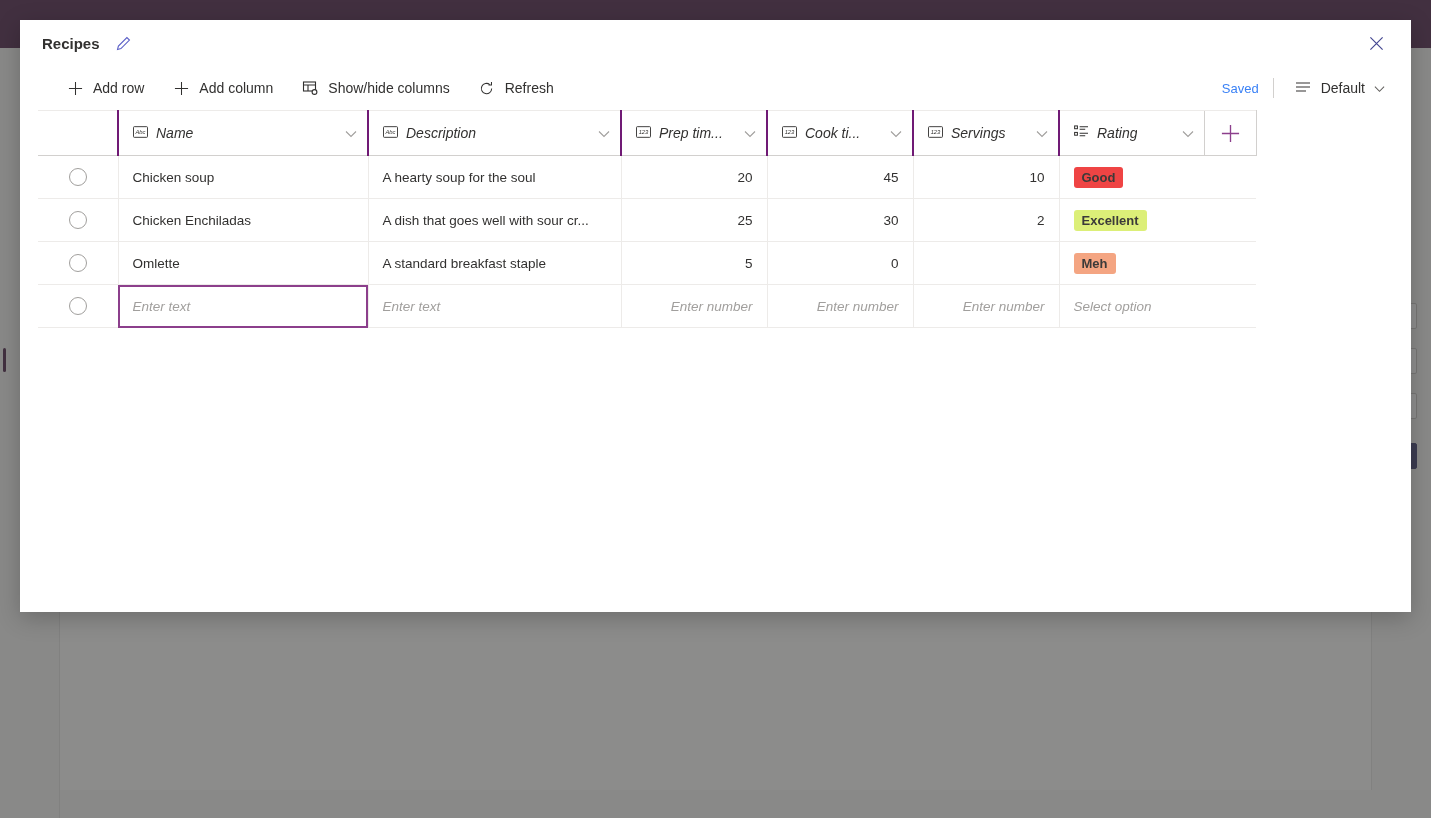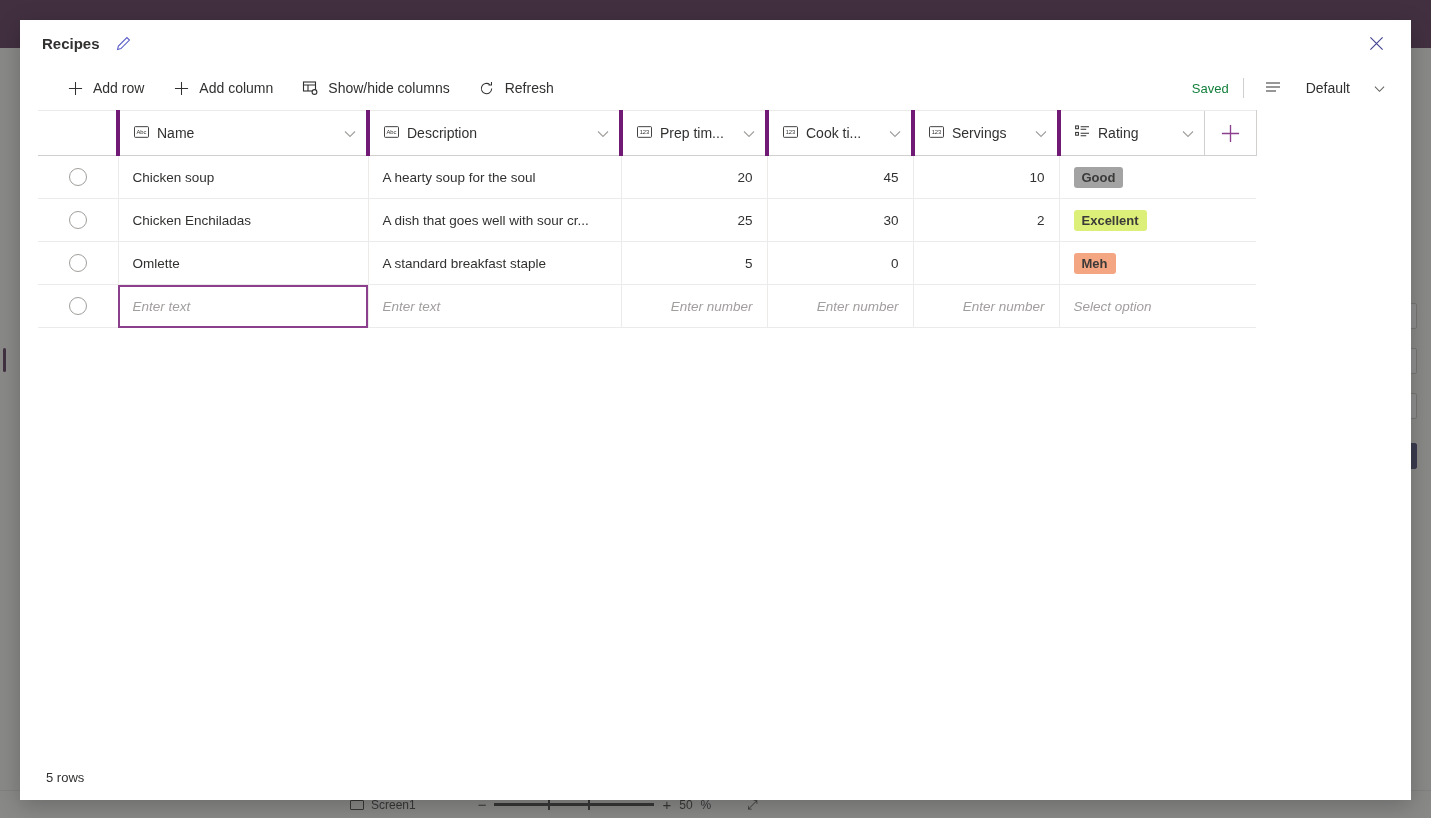--- a/index.html
+++ b/index.html
@@ -68,21 +68,21 @@
 
   
   #overlay-scrim {
     position: absolute; inset: 0;
     background: rgba(60, 60, 60, 0.58);
   }
 
   
   #modal {
     position: absolute; left: 20px; top: 20px;
-    width: 1391px; height: 780px;
+    width: 1391px; height: 592px;
     background: #ffffff;
     box-shadow: 0 6px 22px rgba(0,0,0,0.22);
     display: flex; flex-direction: column;
   }
 
   .modal-titlebar {
     height: 46px; flex: 0 0 46px;
     display: flex; align-items: center;
     padding: 0 20px 0 22px;
   }
@@ -114,26 +114,26 @@
     cursor: pointer; padding: 4px 2px;
   }
   .tb-icon {
     width: 18px; height: 18px;
     display: flex; align-items: center; justify-content: center;
     color: #323130;
   }
   .tb-right {
     margin-left: auto; display: flex; align-items: center; gap: 0;
   }
-  .saved-label { font-size: 13px; color: #15803d; }
+  .saved-label { font-size: 13px; color: #3b82f6; }
   .tb-divider {
     width: 1px; height: 20px; background: #d2d0ce; margin: 0 14px;
   }
   .view-picker {
-    display: flex; align-items: center; gap: 24px;
+    display: flex; align-items: center; gap: 9px;
     font-size: 14px; color: #323130; cursor: pointer; padding: 4px 6px;
   }
 
   
   .grid-wrap { flex: 1; position: relative; overflow: hidden; }
   table.grid {
     border-collapse: collapse;
     table-layout: fixed;
     margin-left: 18px;
     font-size: 13.5px;
@@ -162,21 +162,21 @@
     display: flex; align-items: center; gap: 8px;
     padding: 0 10px 0 14px; height: 100%;
     cursor: pointer;
   }
   .th-label {
     font-size: 14px; color: #323130;
     white-space: nowrap; overflow: hidden;
   }
   .th-chev { margin-left: auto; color: #a19f9d; flex: 0 0 auto; }
   .vline { border-left: 1px solid #edebe9; margin-left: 13px; }
-  .vline-head { border-left: 4px solid #701a75; }
+  .vline-head { border-left: 2px solid #701a75; font-style: italic; }
 
   .cell {
     display: flex; align-items: center;
     padding: 0 14px; height: 100%;
     color: #323130;
   }
   .cell.num { justify-content: flex-end; }
   .cell.placeholder { color: #a19f9d; font-style: italic; }
 
   .row-select {
@@ -237,37 +237,20 @@
   <div class="bg-canvas"></div>
 
   <div class="bg-rightpanel">
     <div class="rp-box" style="top:205px; border:none; background:transparent;">•</div>
     <div class="rp-box" style="top:255px"></div>
     <div class="rp-box" style="top:300px">✎</div>
     <div class="rp-box" style="top:345px">✎</div>
     <div class="rp-box accent" style="top:395px"></div>
   </div>
 
-  <div class="bg-statusbar">
-    <div class="sb-screen">
-      <span class="sb-rect"></span>
-      <span>Screen1</span>
-    </div>
-    <div class="sb-zoom">
-      <span class="zoom-minus">−</span>
-      <span class="zoom-track">
-        <span class="zoom-tick" style="left:54px"></span>
-        <span class="zoom-tick" style="left:94px"></span>
-      </span>
-      <span class="zoom-plus">+</span>
-      <span>50</span>
-      <span>%</span>
-    </div>
-    <span class="sb-fit">⤢</span>
-  </div>
 </div>
 
 <div id="overlay-scrim"></div>
 
 <div id="modal">
 
   <div class="modal-titlebar">
     <span class="modal-title">Recipes</span>
     <span class="title-edit-icon">
       <svg width="17" height="17" viewBox="0 0 20 20" fill="none" stroke="#5b5fc7" stroke-width="1.3">
@@ -476,21 +459,21 @@
               <div class="cell num">20</div>
             </td>
           <td class="vline">
               <div class="cell num">45</div>
             </td>
           <td class="vline">
               <div class="cell num">10</div>
             </td>
           <td class="vline">
               <div class="cell">
-                <span class="badge" style="background: #a3a3a3;">Good</span>
+                <span class="badge" style="background: #ef4444;">Good</span>
               </div>
             </td>
           <td></td>
         </tr>
         <tr>
           <td>
             <div class="row-select">
                 <span class="sel-circle"></span>
               </div>
           </td>
@@ -568,16 +551,13 @@
             </td>
           <td class="vline">
               <div class="cell placeholder">Select option</div>
             </td>
           <td></td>
         </tr>
       </tbody>
     </table>
   </div>
 
-  <div class="modal-footer">
-    <span>5 rows</span>
-  </div>
 </div>
 
 </body></html>

